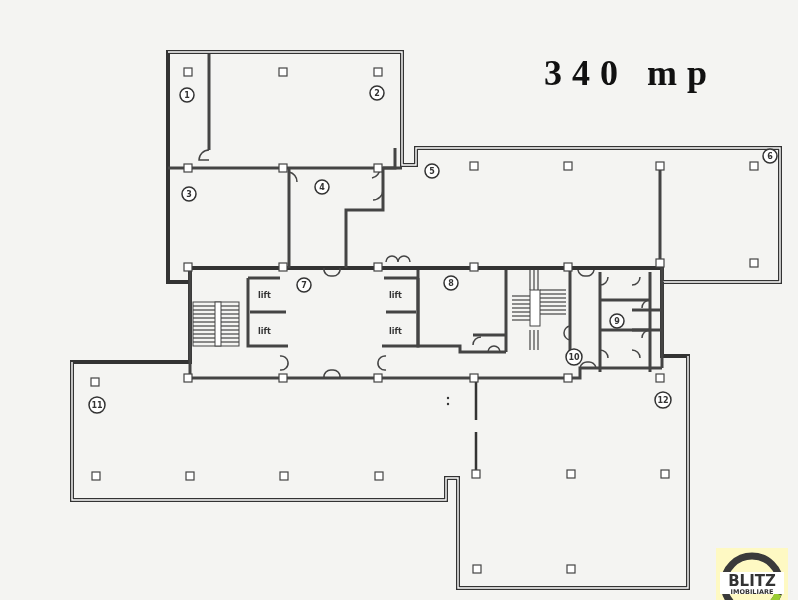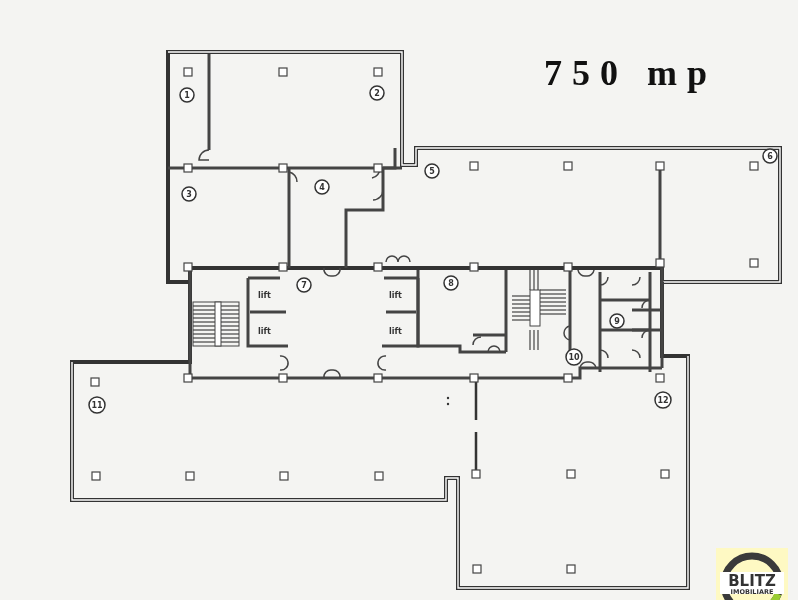--- a/index.html
+++ b/index.html
@@ -230,21 +230,21 @@
 
   <text class="lift" x="258" y="298">lift</text>
   <text class="lift" x="258" y="334">lift</text>
   <text class="lift" x="389" y="298">lift</text>
   <text class="lift" x="389" y="334">lift</text>
 
   <circle cx="448" cy="398" r="1.2" fill="#333"></circle>
   <circle cx="448" cy="404" r="1.2" fill="#333"></circle>
 </svg>
 
-<div class="area-title">750 mp</div>
+<div class="area-title">340 mp</div>
 
 <div class="logo">
   <svg width="72" height="72" viewBox="0 0 72 72">
     <circle cx="36" cy="36" r="28" fill="none" stroke="#3a3a3a" stroke-width="7"></circle>
     <path d="M36,64 A28,28 0 0 0 62,46" fill="none" stroke="#9acd32" stroke-width="7"></path>
     <rect x="4" y="24" width="64" height="22" fill="#fff"></rect>
     <text x="36" y="38" text-anchor="middle" font-family="DejaVu Sans, sans-serif" font-weight="bold" font-size="15" fill="#333">BLITZ</text>
     <text x="36" y="46" text-anchor="middle" font-family="DejaVu Sans, sans-serif" font-weight="bold" font-size="6.5" fill="#333">IMOBILIARE</text>
   </svg>
 </div>

